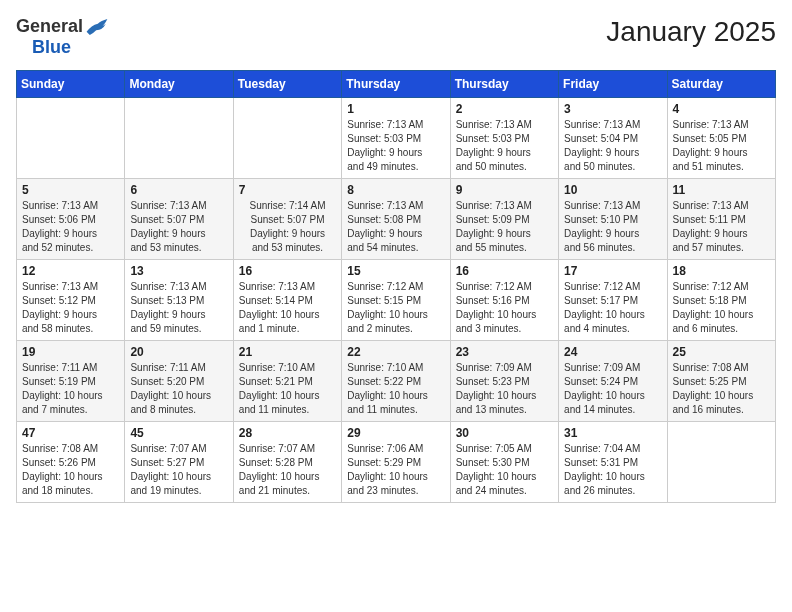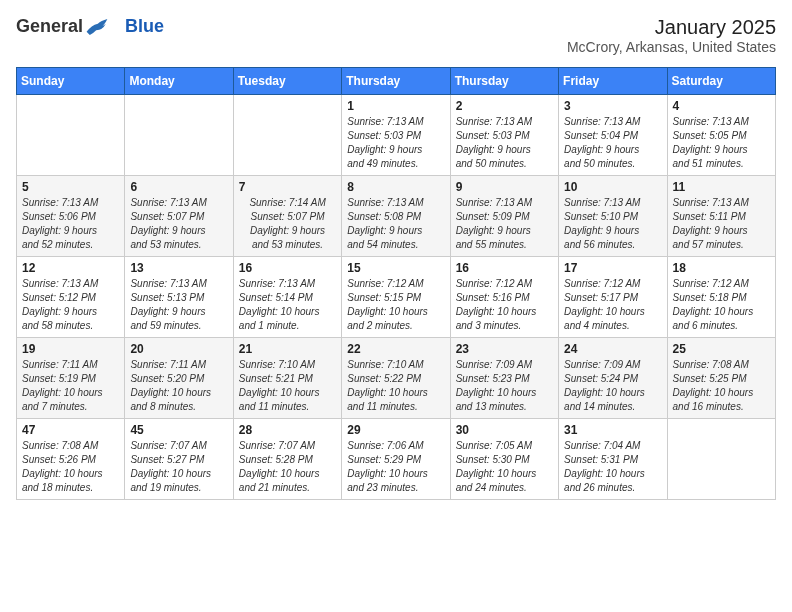--- a/index.html
+++ b/index.html
@@ -11,21 +11,21 @@
       padding: 16px;
     }
     .header {
       display: flex;
       justify-content: space-between;
       align-items: flex-start;
       margin-bottom: 12px;
     }
     .logo {
       display: flex;
-      flex-direction: row;
+      flex-direction: column;
       align-items: flex-start;
     }
     .logo-text {
       display: flex;
       align-items: center;
     }
     .logo-general {
       font-size: 18px;
       font-weight: bold;
       color: #333;
@@ -38,35 +38,35 @@
     }
     .logo-bird {
       width: 24px;
       height: 20px;
       margin-left: 2px;
     }
     .title-block {
       text-align: right;
     }
     .calendar-title {
-      font-size: 20px;
+      font-size: 28px;
       font-weight: normal;
       color: #222;
     }
     .calendar-subtitle {
       font-size: 14px;
       color: #555;
     }
     .calendar {
       width: 100%;
       border-collapse: collapse;
       border: 1px solid #ccc;
     }
     .calendar th {
-      background: #3b82f6;
+      background: #1d4ed8;
       color: #fff;
       font-size: 12px;
       font-weight: bold;
       padding: 6px 4px;
       text-align: left;
       border: 1px solid #1e5a9a;
     }
     .calendar td {
       border: 1px solid #ccc;
       vertical-align: top;
@@ -83,42 +83,40 @@
     .day-number {
       font-weight: bold;
       font-size: 12px;
       display: block;
       margin-bottom: 2px;
     }
     .day-info {
       font-size: 10px;
       line-height: 1.4;
       color: #333;
-      font-style: italic;
     }
     .empty-cell {
       background: #fff !important;
     }
   </style>
 </head>
 <body>
 
 <div class="header">
   <div class="logo">
     <div class="logo-text">
       <span class="logo-general">General</span>
       <svg class="logo-bird" viewBox="0 0 30 24" fill="#2a6db5">
         <path d="M2 18 Q8 10 16 8 Q20 4 28 2 Q24 10 20 12 Q24 10 26 8 Q22 16 14 16 Q10 20 6 22 Z"></path>
       </svg>
     </div>
     <span class="logo-blue">Blue</span>
   </div>
   <div class="title-block">
     <div class="calendar-title">January 2025</div>
-    <div class="calendar-subtitle">McCrory, Arkansas, United States</div>
   </div>
 </div>
 
 <table class="calendar">
   <thead>
     <tr>
     <th>Sunday</th>
         <th>Monday</th>
         <th>Tuesday</th>
         <th>Thursday</th>

